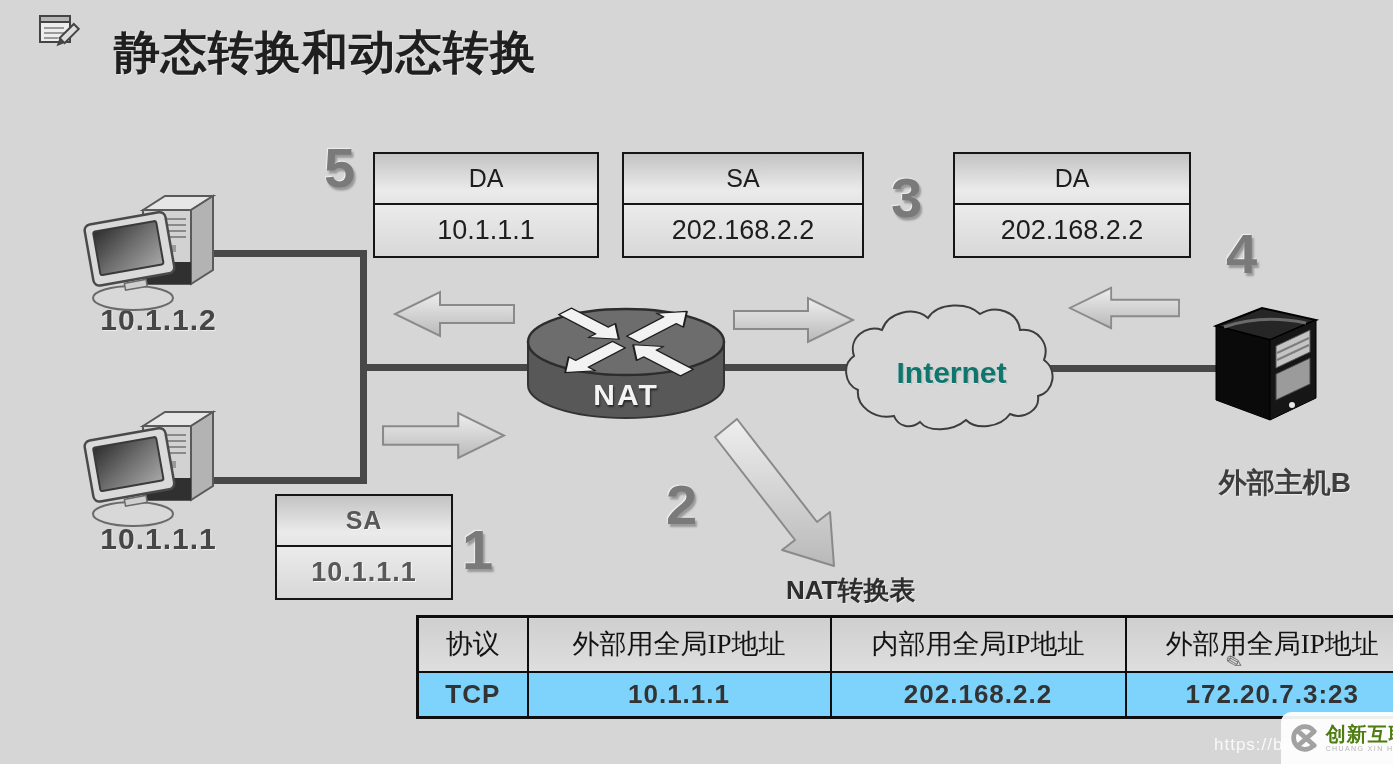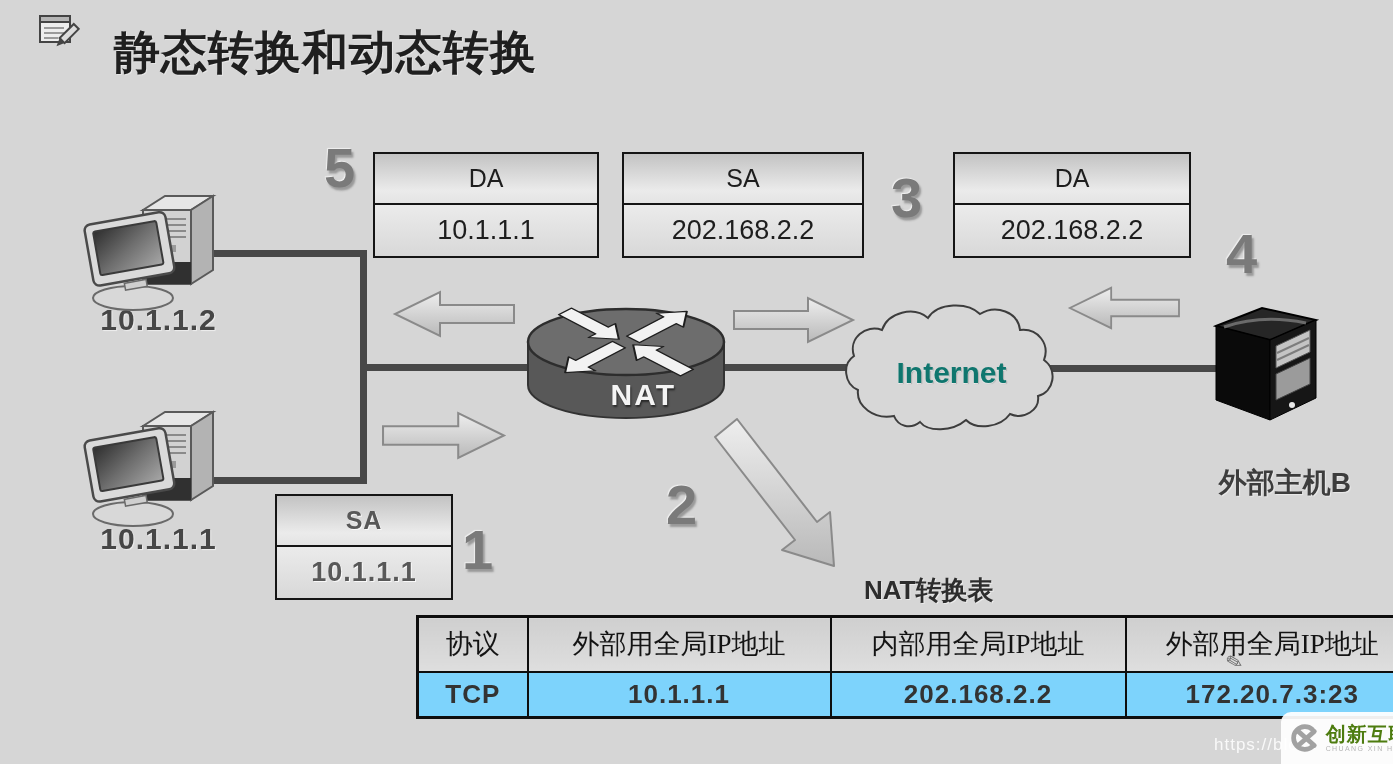--- a/index.html
+++ b/index.html
@@ -27,28 +27,28 @@
   .host-label { position:absolute; font-weight:700; font-size:30px; color:#464646; letter-spacing:1px;
                 text-shadow:1px 1px 1px rgba(255,255,255,0.6); text-align:center; }
   .server-name { position:absolute; font-weight:700; font-size:28px; color:#3d3d3d; text-align:right;
                  text-shadow:1px 1px 1px rgba(255,255,255,0.5); }
 
   
   .line { position:absolute; background:#484848; z-index:1; }
 
   .icon-abs { position:absolute; z-index:2; }
 
-  .nat-label { position:absolute; left:540px; top:378px; width:100px; text-align:right; z-index:4;
+  .nat-label { position:absolute; left:540px; top:378px; width:100px; text-align:center; z-index:4;
                color:#f4f4f4; font-weight:700; font-size:30px; letter-spacing:2px;
                text-shadow:1px 2px 2px rgba(0,0,0,0.55); }
   .internet-label { position:absolute; left:838px; top:356px; width:155px; text-align:center; z-index:4;
                color:#0f766e; font-weight:700; font-size:30px;
                text-shadow:0 1px 0 rgba(255,255,255,0.6), 1px 1px 1px rgba(0,0,0,0.2); }
 
-  .nattable-title { position:absolute; left:828px; top:573px; font-size:26px; font-weight:700;
+  .nattable-title { position:absolute; left:750px; top:573px; font-size:26px; font-weight:700;
                color:#2d2d2d; z-index:3; text-shadow:1px 1px 0 rgba(255,255,255,0.5); }
 
   
   table.nattable { position:absolute; left:380px; top:615px; border-collapse:collapse;
                table-layout:fixed; z-index:3; background:transparent;padding-left:8px; }
   table.nattable th { font-family:"Liberation Serif", serif; font-weight:500; font-size:27px;
                color:#141414; height:55px; border:2px solid #0e0e0e; text-align:center;
                background:linear-gradient(180deg,#cfcfcf,#dedede); }
   table.nattable td { font-weight:700; font-size:26px; color:#333; height:46px;
                border:2px solid #0e0e0e; text-align:center; letter-spacing:1px;

